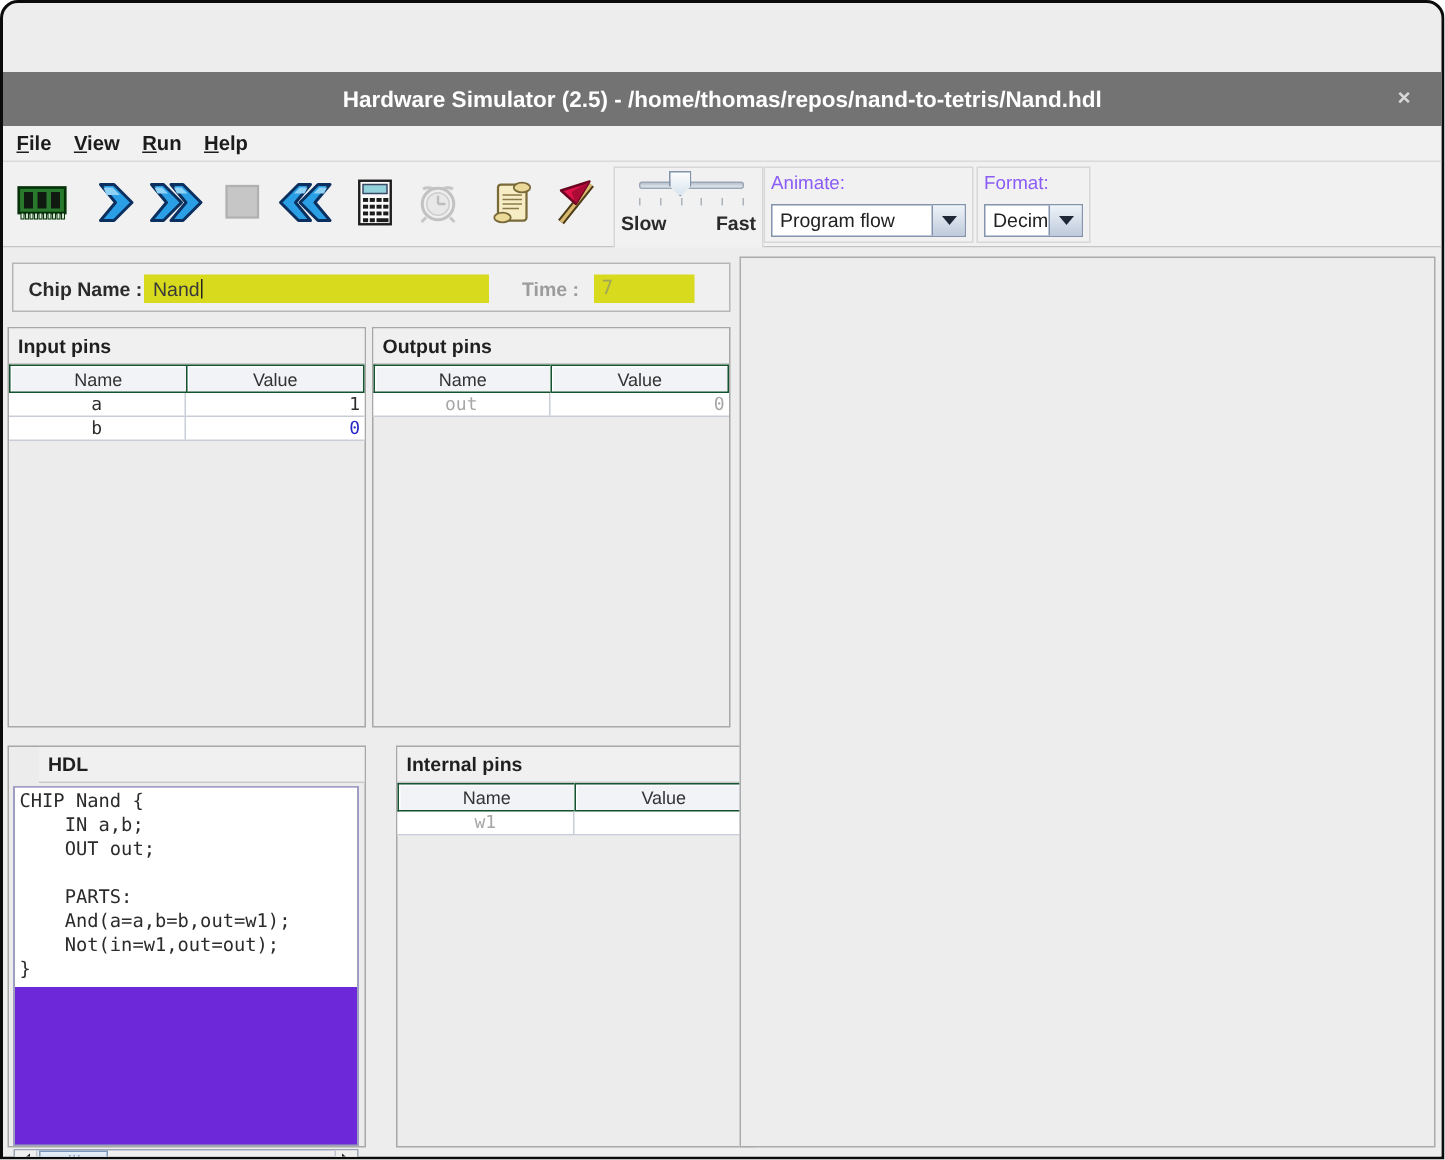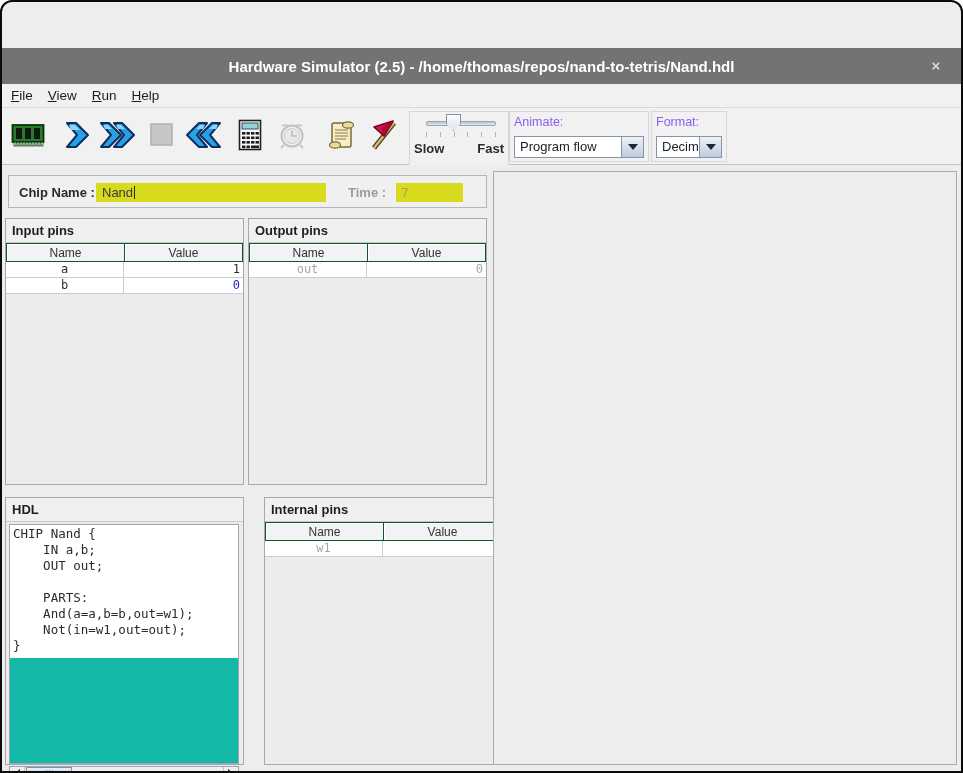--- a/index.html
+++ b/index.html
@@ -22,21 +22,21 @@
     position:absolute; right:14px; top:8px; width:22px; height:20px;
     color:#d8d8d8; font-size:15px; font-weight:bold; text-align:center; line-height:20px;
     cursor:default;
   }
 
   
   .menubar {
     height:24px; background:#f1f1f1; border-bottom:1px solid #d9d9d9;
     display:flex; align-items:center; padding-left:9px; gap:15px;
   }
-  .menu-item { font-size:13.5px; font-weight:400; color:#1c1c1c; }
+  .menu-item { font-size:13.5px; font-weight:700; color:#1c1c1c; }
   .menu-item .mn { text-decoration:underline; }
 
   
   .toolbar {
     position:relative; height:57px; background:#f1f1f1;
     border-bottom:1px solid #c4c4c4;
   }
   .tbtn {
     position:absolute; top:5px; width:42px; height:46px; border:none; background:transparent;
     display:flex; align-items:center; justify-content:center; padding:0;
@@ -90,21 +90,21 @@
   }
 
   .panel { position:absolute; background:#ececec; border:1px solid #a8a8a8; }
   .panel-title {
     height:24px; line-height:24px; padding-left:6px;
     font-size:13px; font-weight:bold; color:#1f1f1f;
     border-bottom:1px solid #c9c9c9; background:#f0f0f0;
   }
   .p-input    { left:3px;   top:53px;  width:239px; height:267px; }
   .p-output   { left:246px; top:53px;  width:239px; height:267px; }
-  .p-hdl      { left:3px;   top:332px; width:239px; height:268px; }
+  .p-hdl      { left:3px;   top:332px; width:239px; height:268px;padding-left:20px; }
   .p-internal { left:262px; top:332px; width:239px; height:268px; }
   .p-right    { left:491px; top:6px;   width:464px; height:594px; background:#ededed; border:1px solid #ababab; }
 
   
   .ptable { width:100%; }
   .thead { display:flex; height:19px; }
   .th {
     background:#f1f3f7; font-size:12px; color:#333; text-align:center; line-height:18px;
     border:1px solid #14532d; box-shadow:inset 1px 1px 0 #ffffff;
   }
@@ -113,21 +113,21 @@
   .trow { display:flex; height:16px; background:#ffffff; border-bottom:1px solid #c8cdd8; }
   .td { font-family:"DejaVu Sans Mono", monospace; font-size:12px; color:#2e2e2e; line-height:15px; }
   .td.cname { width:118px; text-align:center; border-right:1px solid #c8cdd8; }
   .td.cval  { flex:1; text-align:right; padding-right:3px; }
   .td.blue  { color:#2525c8; }
   .gray-row .td { color:#a6a6a6; }
 
   
   .hdl-scroll {
     position:absolute; left:3px; top:26px; width:230px; height:240px;
-    border:1px solid #9aa4b6; background:#14b8a6;
+    border:1px solid #9aa4b6; background:#6d28d9;
   }
   .hdl-code {
     background:#ffffff; height:133px; overflow:hidden;
     font-family:"DejaVu Sans Mono", monospace; font-size:12.5px; line-height:16px;
     color:#2b2b2b; padding:1px 0 0 3px; white-space:pre;
   }
   .hscroll {
     position:absolute; left:3px; top:268px; width:230px; height:16px;
     border:1px solid #9aa4b6; background:linear-gradient(#f2f2f2,#e2e2e2);
     display:flex; align-items:stretch;

